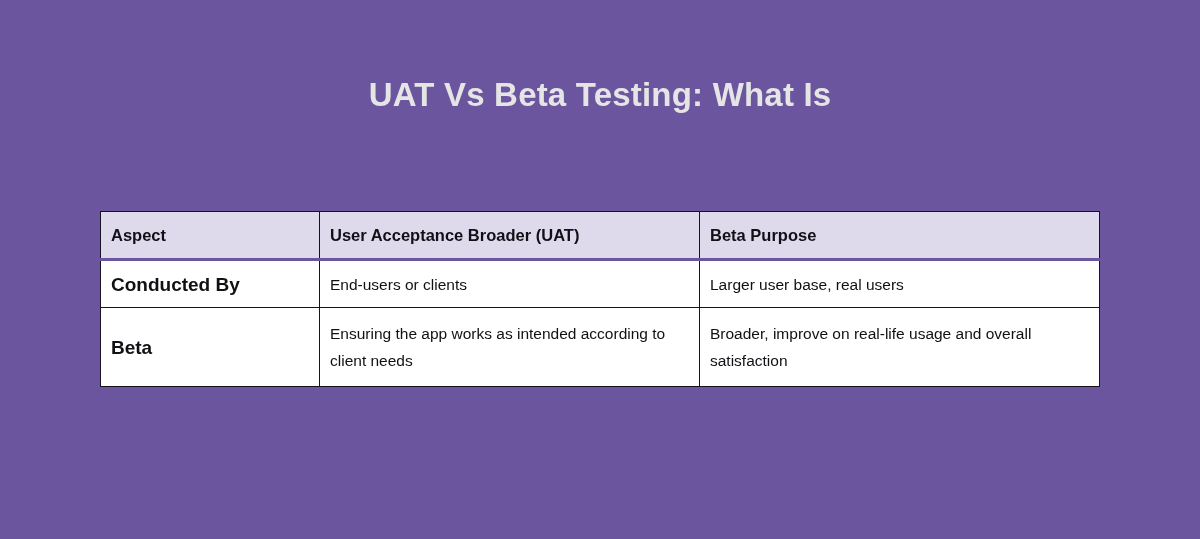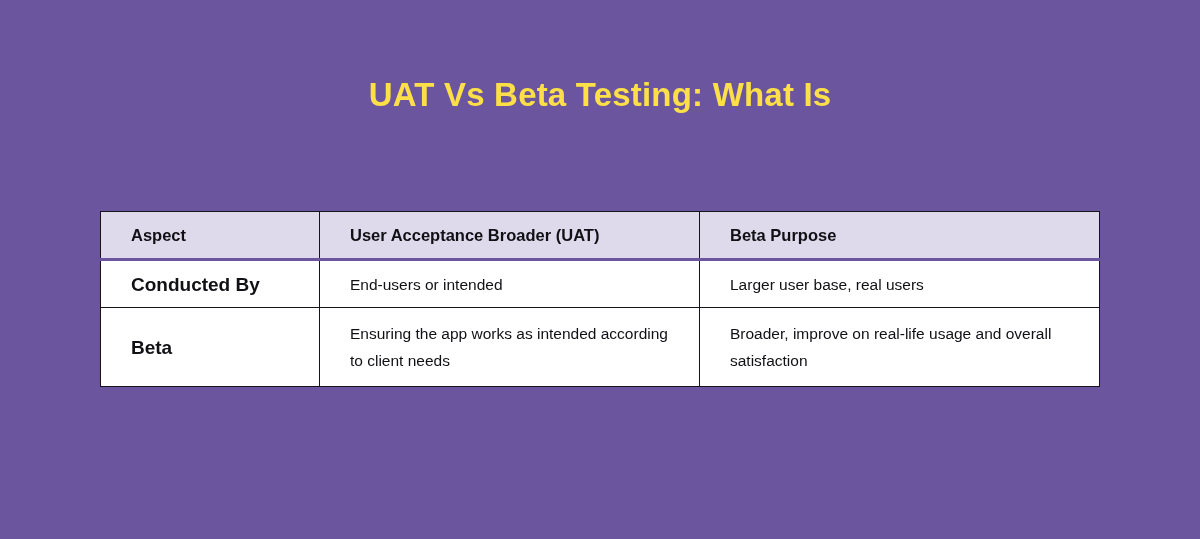--- a/index.html
+++ b/index.html
@@ -20,21 +20,21 @@
     height: 539px;
     box-sizing: border-box;
   }
 
   .title {
     position: absolute;
     left: 0;
     top: 74px;
     width: 1200px;
     text-align: center;
-    color: #fde047;
+    color: #e5e5e5;
     font-size: 33px;
     font-weight: bold;
     line-height: 41px;
     letter-spacing: 0.2px;
   }
   .title .line {
     display: block;
   }
 
   .table-wrap {
@@ -53,21 +53,21 @@
 
   table.cmp col.c1 { width: 219px; }
   table.cmp col.c2 { width: 380px; }
   table.cmp col.c3 { width: 400px; }
 
   table.cmp th,
   table.cmp td {
     border: 1px solid #16141a;
     vertical-align: middle;
     text-align: left;
-    padding: 0 30px;
+    padding: 0 10px;
     color: #111015;
   }
 
   thead th {
     background: #dedaec;
     height: 46px;
     font-size: 16.5px;
     font-weight: bold;
     line-height: 22px;
   }
@@ -111,21 +111,21 @@
       <thead>
         <tr>
           <th>Aspect</th>
           <th>User Acceptance Broader (UAT)</th>
           <th>Beta Purpose</th>
         </tr>
       </thead>
       <tbody>
         <tr class="r1">
           <td class="label">Conducted By</td>
-          <td>End-users or intended</td>
+          <td>End-users or clients</td>
           <td>Larger user base, real users</td>
         </tr>
         <tr class="r3">
           <td class="label">Beta</td>
           <td>Ensuring the app works as intended according to client needs</td>
           <td>Broader, improve on real-life usage and overall satisfaction</td>
         </tr>
       </tbody>
     </table>
   </div>

